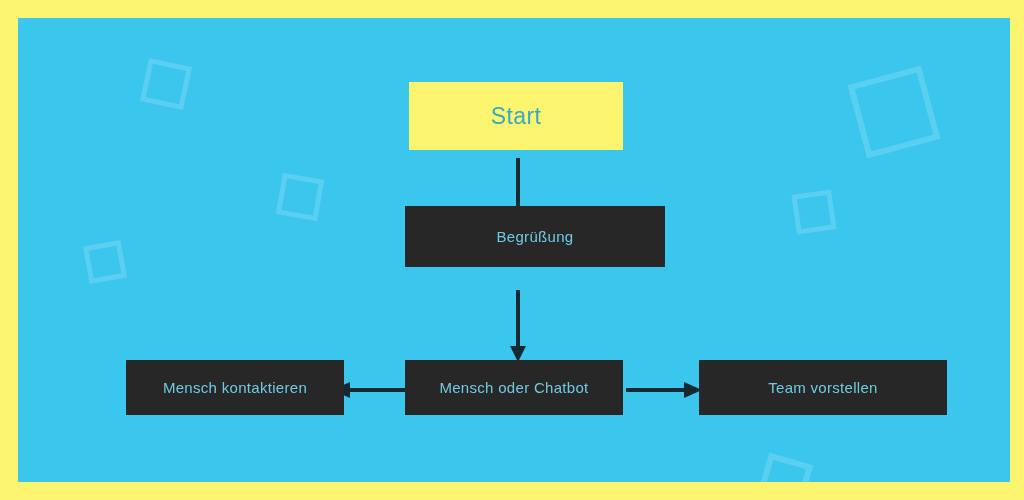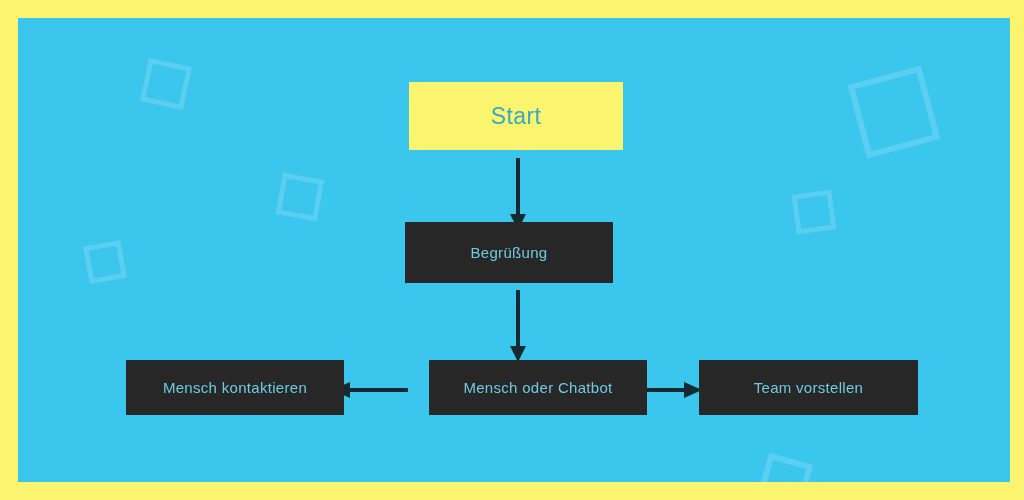--- a/index.html
+++ b/index.html
@@ -57,21 +57,20 @@
     letter-spacing: 0.4px;
   }
   .node-dark {
     background: #272727;
     color: #6fcbe2;
     font-size: 15px;
     letter-spacing: 0.3px;
   }
   .node-dark.big {
     font-size: 15px;
-    margin-left: 24px;
   }
 
   
   .arrow {
     position: absolute;
   }
   .arrow svg {
     display: block;
     overflow: visible;
   }
@@ -114,30 +113,30 @@
       <svg width="78" height="20" viewBox="0 0 78 20">
         <line x1="0" y1="10" x2="62" y2="10" stroke="#132a33" stroke-width="4"></line>
         <polygon points="76,10 58,2 58,18" fill="#132a33"></polygon>
       </svg>
     </div>
 
     <div class="node node-start" style="left:391px; top:64px; width:214px; height:68px;">
       <span>Start</span>
     </div>
 
-    <div class="node node-dark" style="left:387px; top:204px; width:208px; height:61px;">
+    <div class="node node-dark" style="left:387px; top:188px; width:260px; height:61px;">
       <span>Begrüßung</span>
     </div>
 
     <div class="node node-dark big" style="left:387px; top:342px; width:218px; height:55px;">
       <span>Mensch oder Chatbot</span>
     </div>
 
     <div class="node node-dark" style="left:94px; top:342px; width:218px; height:55px;margin-left:14px;">
       <span>Mensch kontaktieren</span>
     </div>
 
-    <div class="node node-dark" style="left:681px; top:342px; width:219px; height:55px;">
+    <div class="node node-dark" style="left:681px; top:342px; width:248px; height:55px;">
       <span>Team vorstellen</span>
     </div>
 
   </div>
 </div>
 
 </body></html>

